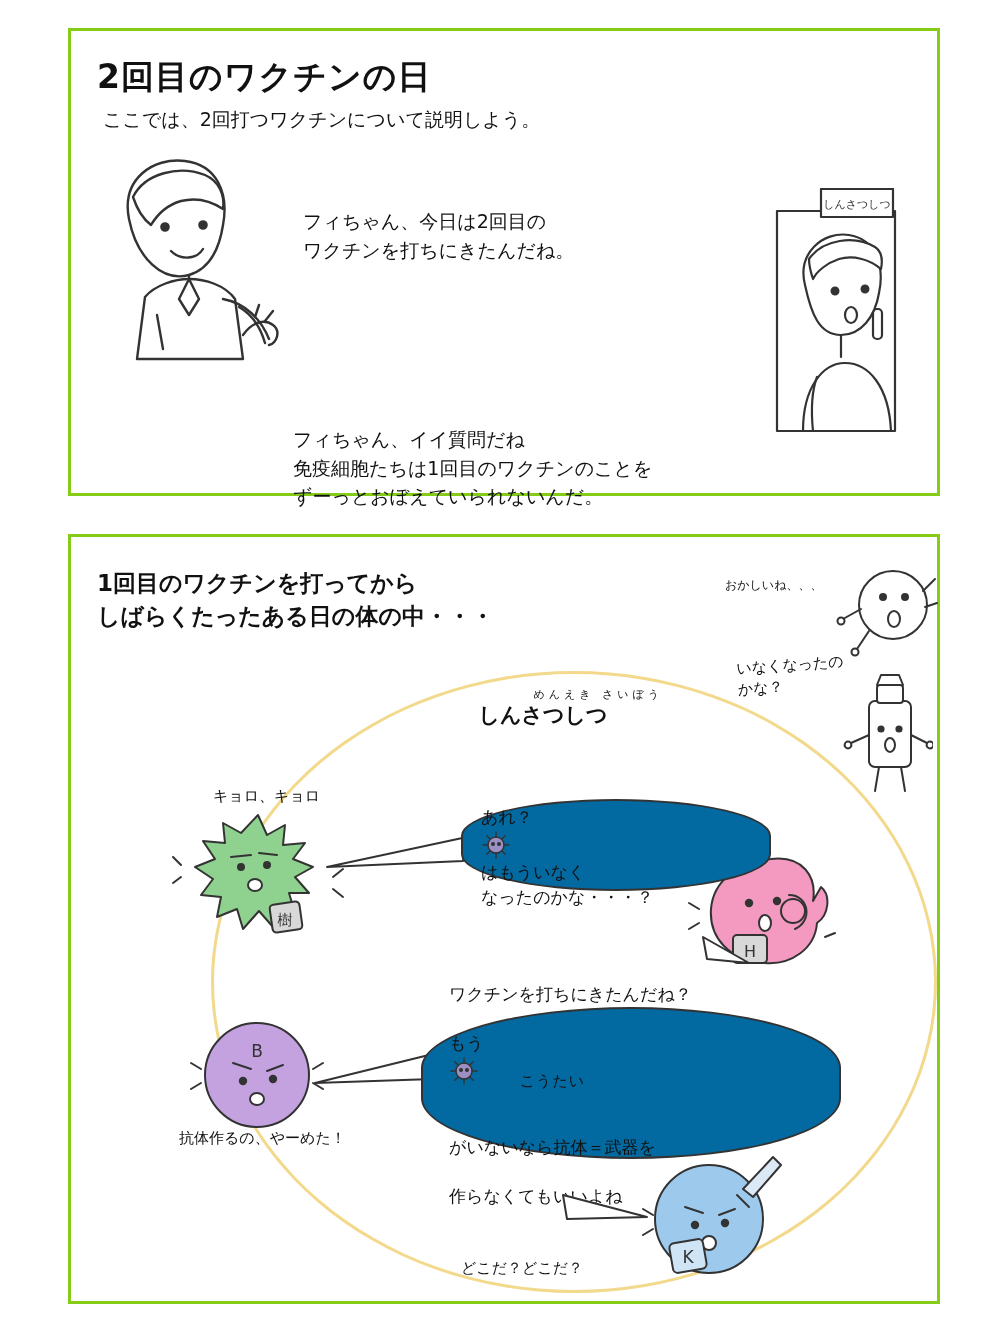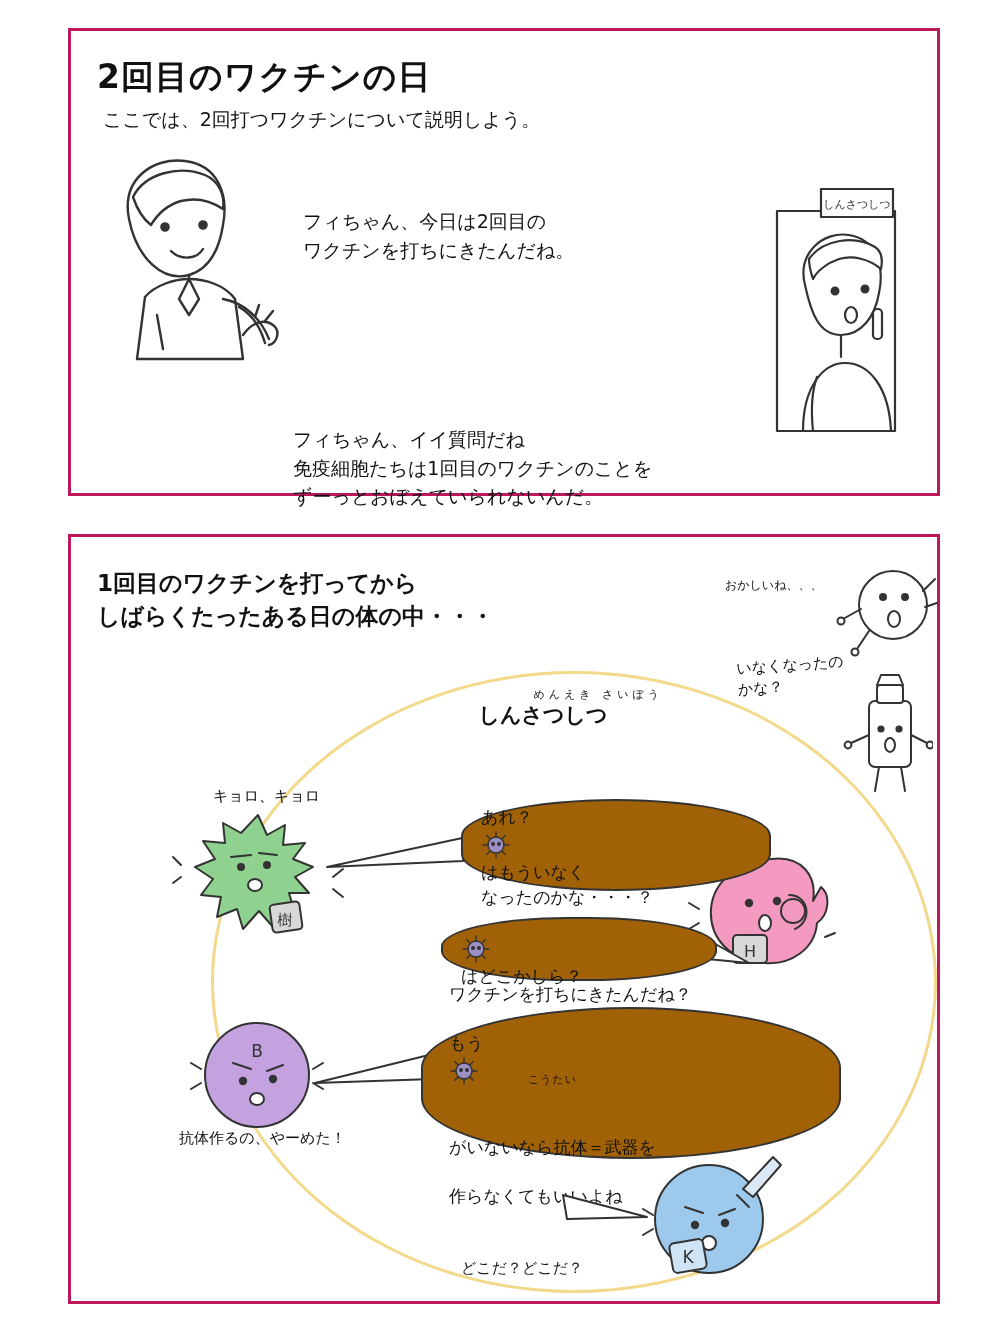--- a/index.html
+++ b/index.html
@@ -7,21 +7,21 @@
     width:1008px;height:1328px;
     background:#ffffff;
     font-family:"DejaVu Sans","Liberation Sans",sans-serif;
     color:#111;
     position:relative;
     overflow:hidden;
   }
   .panel{
     position:absolute;
     background:#fff;
-    border:3px solid #be185d;
+    border:3px solid #84cc16;
     box-sizing:border-box;
   }
   #panel-top{left:68px;top:28px;width:872px;height:468px;}
   #panel-bottom{left:68px;top:534px;width:872px;height:770px;}
 
   .title-main{
     position:absolute;left:26px;top:24px;
     font-size:33px;font-weight:bold;letter-spacing:1px;
   }
   .subtitle{
@@ -53,42 +53,42 @@
     position:absolute;left:352px;top:150px;width:240px;text-align:right;
     font-size:11px;letter-spacing:4px;color:#111;
   }
   #team-label{
     position:absolute;left:352px;top:164px;width:240px;text-align:center;
     font-size:21px;font-weight:bold;
   }
 
   
   .bubble{
-    position:absolute;background:#a16207;border:2px solid #333;border-radius:50%/40%;
+    position:absolute;background:#0369a1;border:2px solid #333;border-radius:50%/40%;
     display:flex;align-items:center;justify-content:flex-start;
     font-size:17px;line-height:1.45;box-sizing:border-box;
   }
   .bubble .txt{white-space:pre-line;}
 
   #bub1{left:390px;top:262px;width:310px;height:92px;padding:10px 18px;}
   #bub2{left:370px;top:380px;width:276px;height:64px;padding:8px 18px;border-radius:46%/46%;}
   #bub3{left:350px;top:470px;width:420px;height:152px;padding:14px 26px;}
   #bub4{left:208px;top:630px;width:300px;height:82px;padding:10px 20px;}
 
   .caption{position:absolute;font-size:15px;}
   #cap-kyoro{left:142px;top:250px;}
   #cap-antibody{left:108px;top:592px;}
   #cap-doko{left:390px;top:722px;}
 
   .virus{display:inline-block;vertical-align:middle;}
 
   .ruby-wrap{display:inline-block;position:relative;}
   .ruby-wrap .rt{
     position:absolute;left:0;right:0;top:-12px;text-align:center;
-    font-size:11px;letter-spacing:1px;line-height:1;
+    font-size:15px;letter-spacing:1px;line-height:1;
   }
 </style>
 </head>
 <body>
 
 <div class="panel" id="panel-top">
 
   <div class="title-main">2回目のワクチンの日</div>
   <div class="subtitle">ここでは、2回打つワクチンについて説明しよう。</div>
 
@@ -258,33 +258,20 @@
         </g>
       </svg>
       <span>はもういなく
 なったのかな・・・？</span>
     </span>
   </div>
 
   <svg style="position:absolute;left:630px;top:392px;" width="50" height="60" viewBox="0 0 50 60">
     <path d="M2 8 L48 34 L6 30 Z" fill="#fff" stroke="#333" stroke-width="2" stroke-linejoin="round"></path>
   </svg>
-  <div class="bubble" id="bub2">
-    <span class="txt">
-      <svg class="virus" width="30" height="30" viewBox="0 0 30 30">
-        <g stroke="#333" stroke-width="1.4" fill="none" stroke-linecap="round">
-          <circle cx="15" cy="15" r="8" fill="#9b8fc4"></circle>
-          <path d="M15 7 L15 2 M15 23 L15 28 M7 15 L2 15 M23 15 L28 15 M9.3 9.3 L5.8 5.8 M20.7 9.3 L24.2 5.8 M9.3 20.7 L5.8 24.2 M20.7 20.7 L24.2 24.2"></path>
-          <circle cx="12" cy="14" r="1.3" fill="#333"></circle>
-          <circle cx="18" cy="14" r="1.3" fill="#333"></circle>
-        </g>
-      </svg>
-      <span>はどこかしら？</span>
-    </span>
-  </div>
 
   <svg style="position:absolute;left:240px;top:500px;" width="130" height="70" viewBox="0 0 130 70">
     <path d="M126 16 L4 46 L122 42 Z" fill="#fff" stroke="#333" stroke-width="2" stroke-linejoin="round"></path>
   </svg>
   <div class="bubble" id="bub3">
     <span class="txt">
       <span>ワクチンを打ちにきたんだね？</span><br>
       <span>もう</span>
       <svg class="virus" width="30" height="30" viewBox="0 0 30 30">
         <g stroke="#333" stroke-width="1.4" fill="none" stroke-linecap="round">

